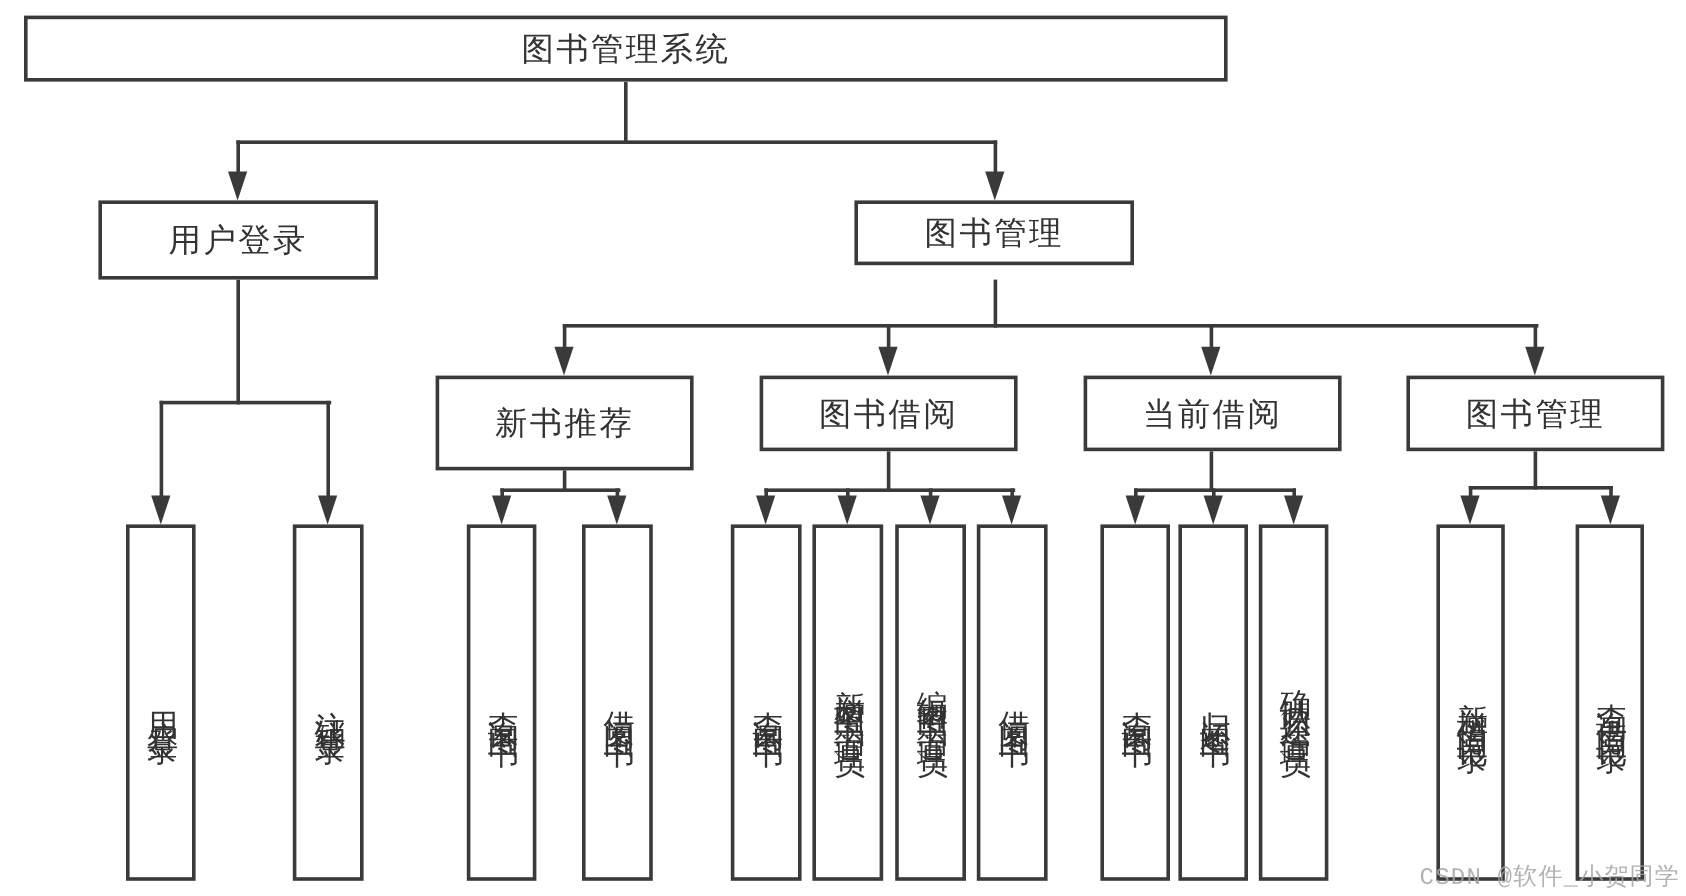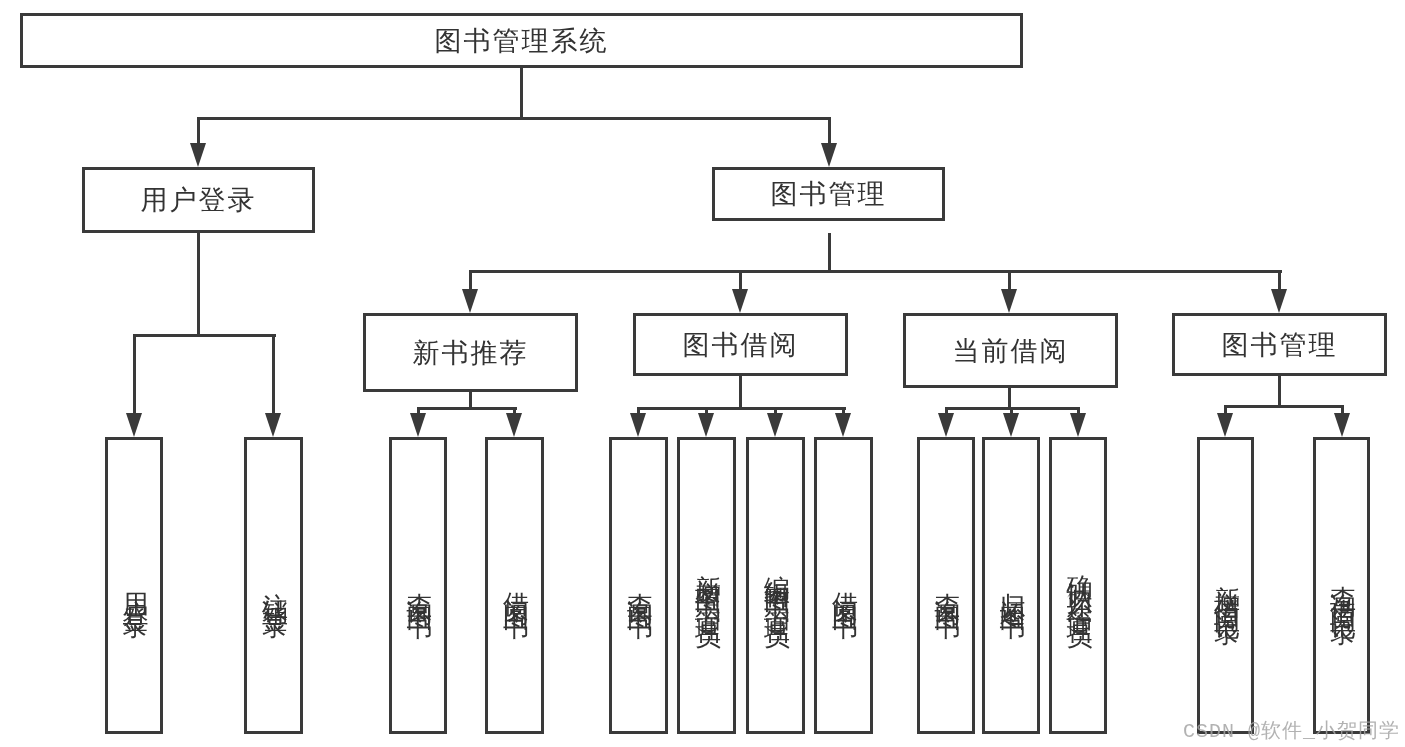--- a/index.html
+++ b/index.html
@@ -72,21 +72,21 @@
   <div class="box" style="left:712px; top:167px; width:233px; height:54px;">
     <span>图书管理</span>
   </div>
 
   <div class="box" style="left:363px; top:313px; width:215px; height:79px;">
     <span>新书推荐</span>
   </div>
   <div class="box" style="left:633px; top:313px; width:215px; height:63px;text-align:right;">
     <span>图书借阅</span>
   </div>
-  <div class="box" style="left:903px; top:313px; width:215px; height:75px;justify-content:center;">
+  <div class="box" style="left:903px; top:313px; width:215px; height:63px;justify-content:center;">
     <span>当前借阅</span>
   </div>
   <div class="box" style="left:1172px; top:313px; width:215px; height:63px;">
     <span>图书管理</span>
   </div>
 
   <div class="box" style="left:105px; top:437px; width:58px; height:297px;">
     <span class="vtext">用户登录</span>
   </div>
   <div class="box" style="left:244px; top:437px; width:59px; height:297px;">

